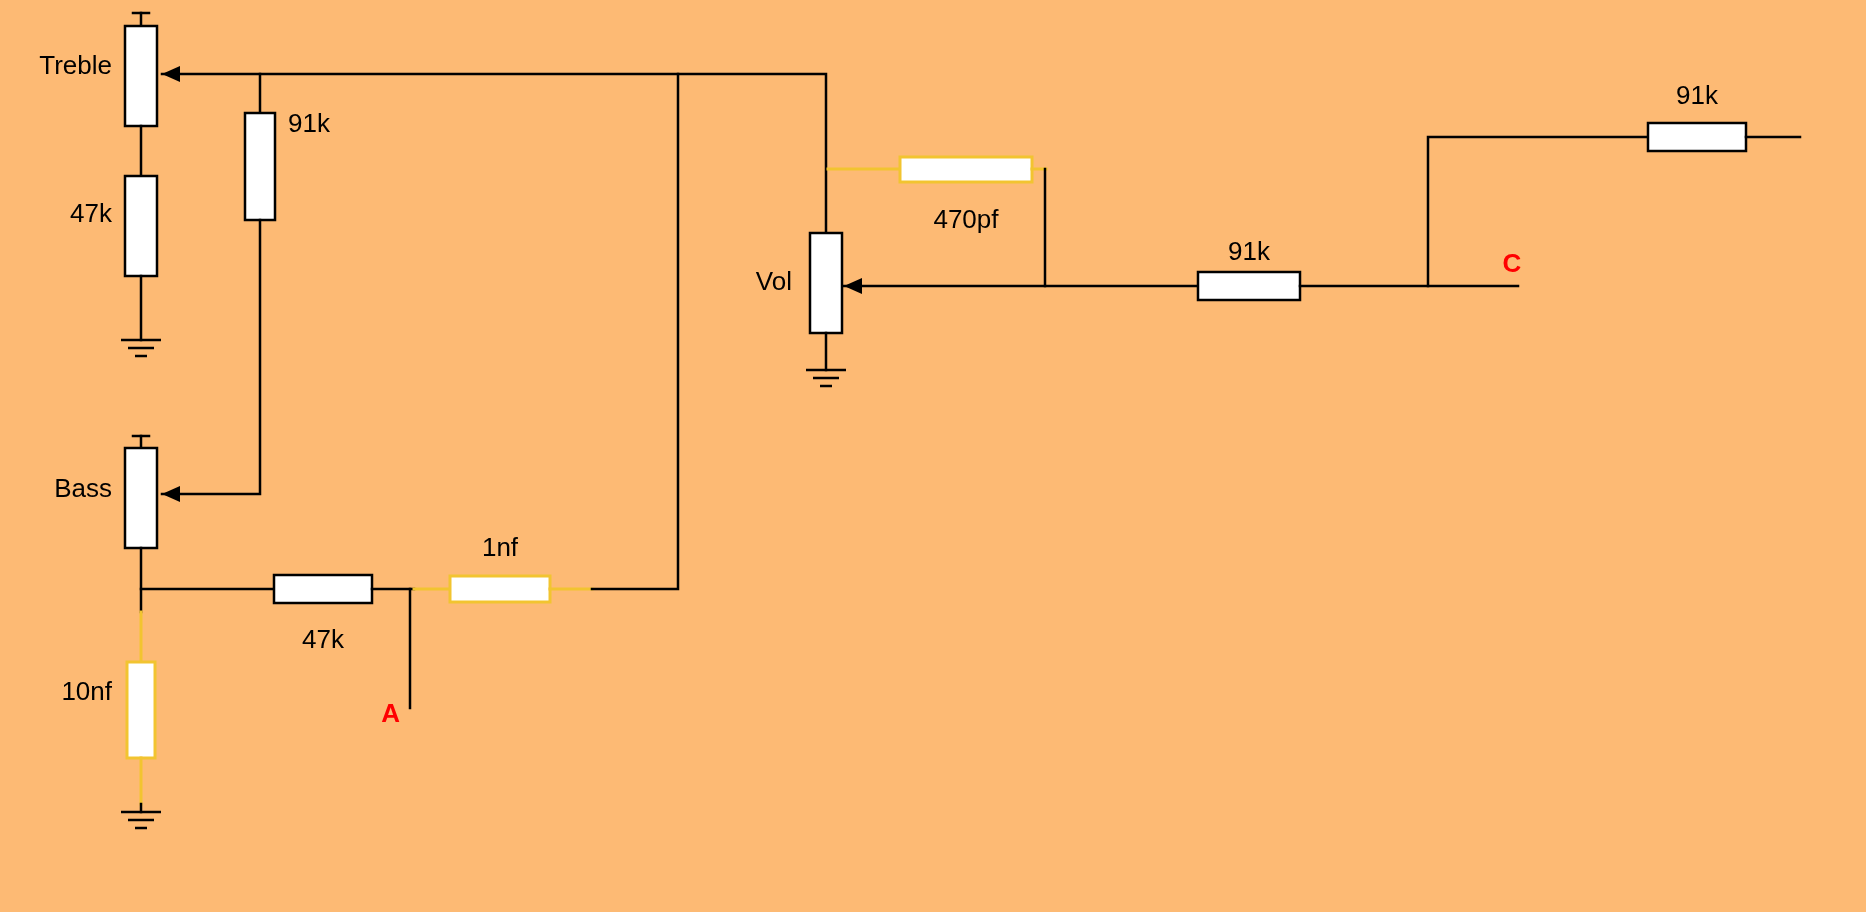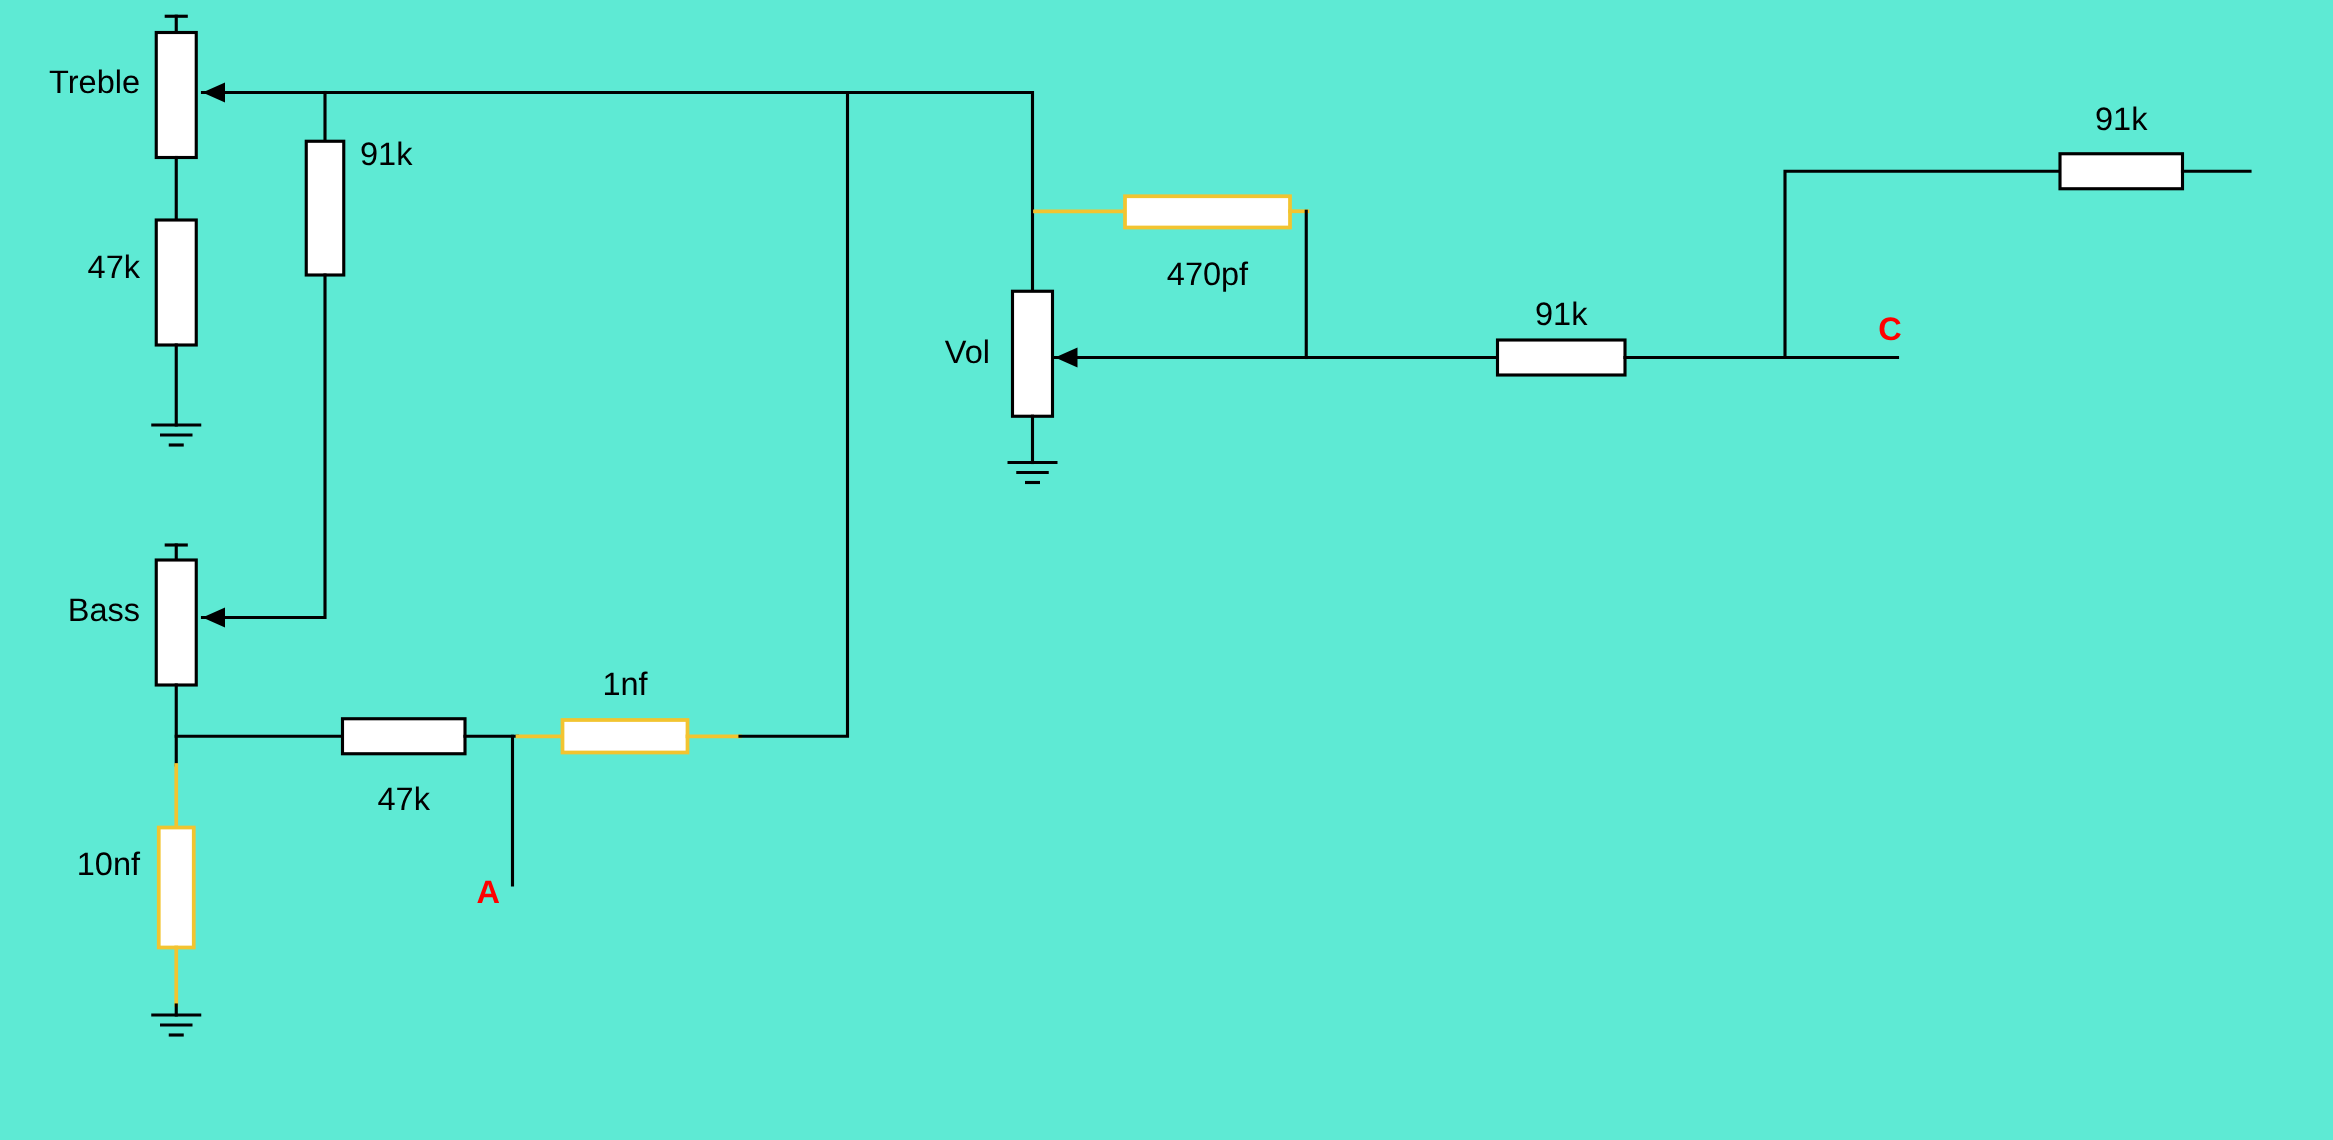--- a/index.html
+++ b/index.html
@@ -4,21 +4,21 @@
 <style>
   html, body {
     margin: 0;
     padding: 0;
     background: #ffffff;
   }
   .stage {
     position: relative;
     width: 1866px;
     height: 912px;
-    background: #5eead4;
+    background: #fdba74;
     overflow: hidden;
     text-decoration: underline;
   }
   svg { display: block; }
   .wire {
     stroke: #000000;
     stroke-width: 2.5;
     fill: none;
     stroke-linecap: square;
   }

